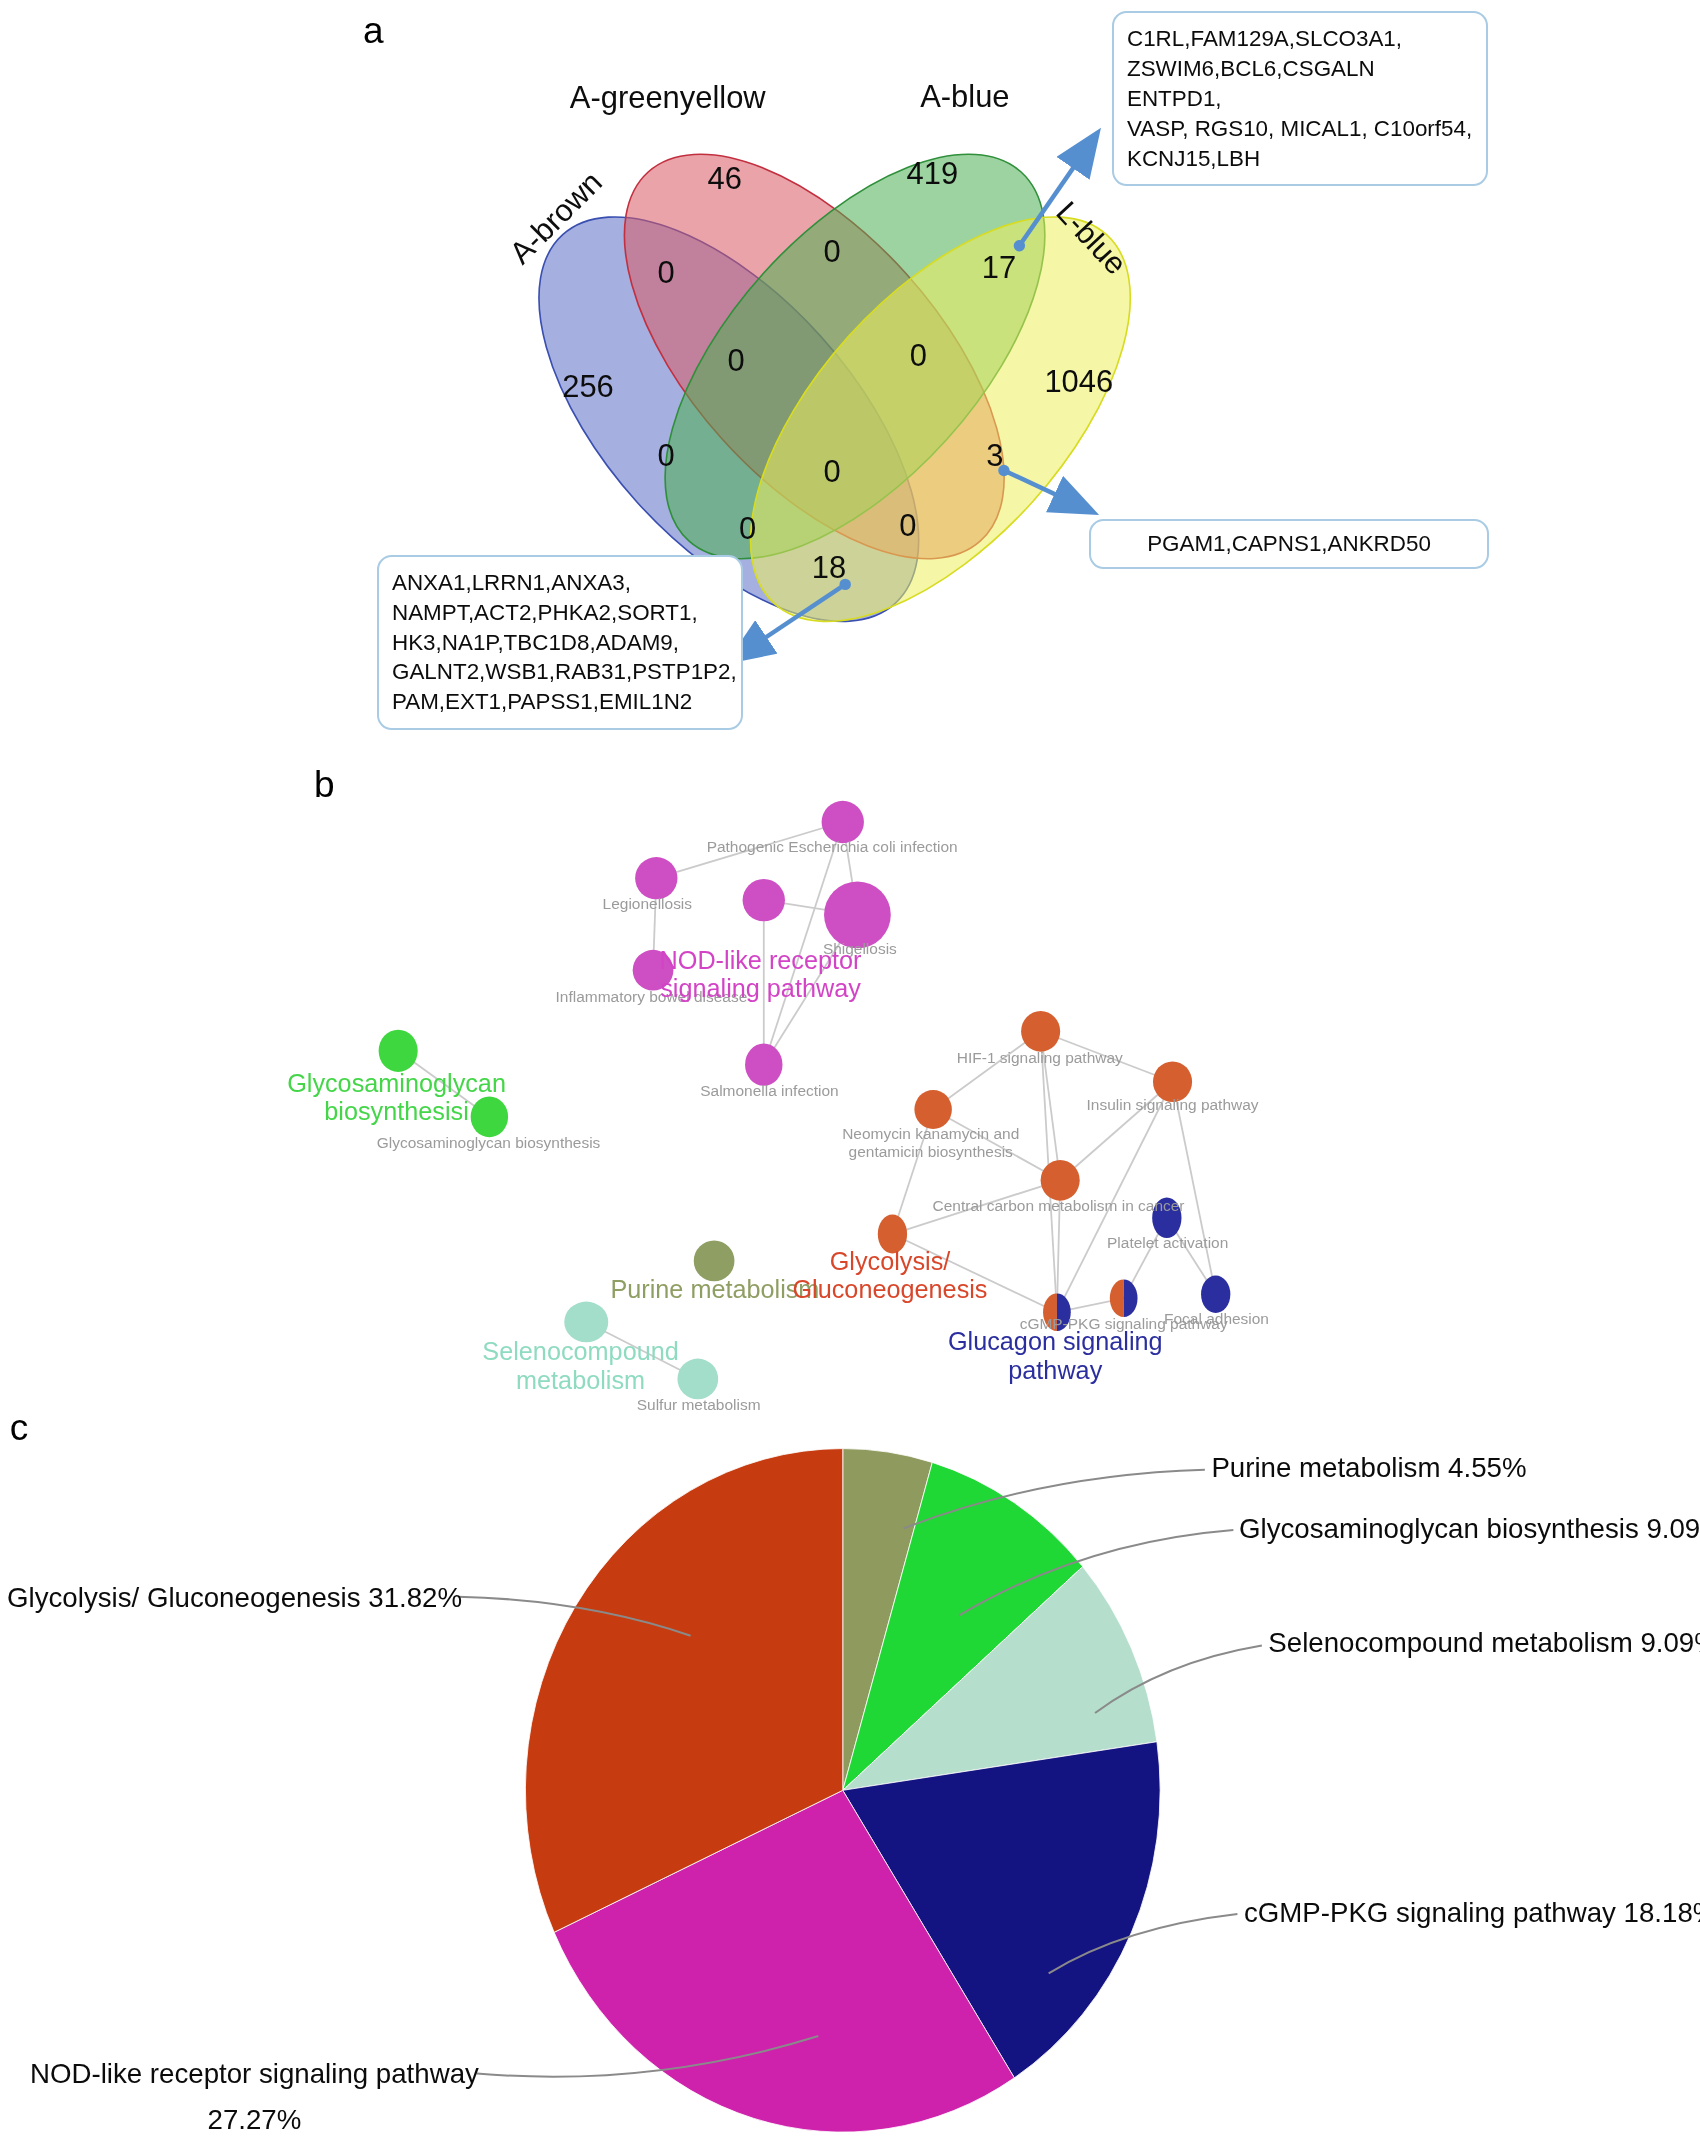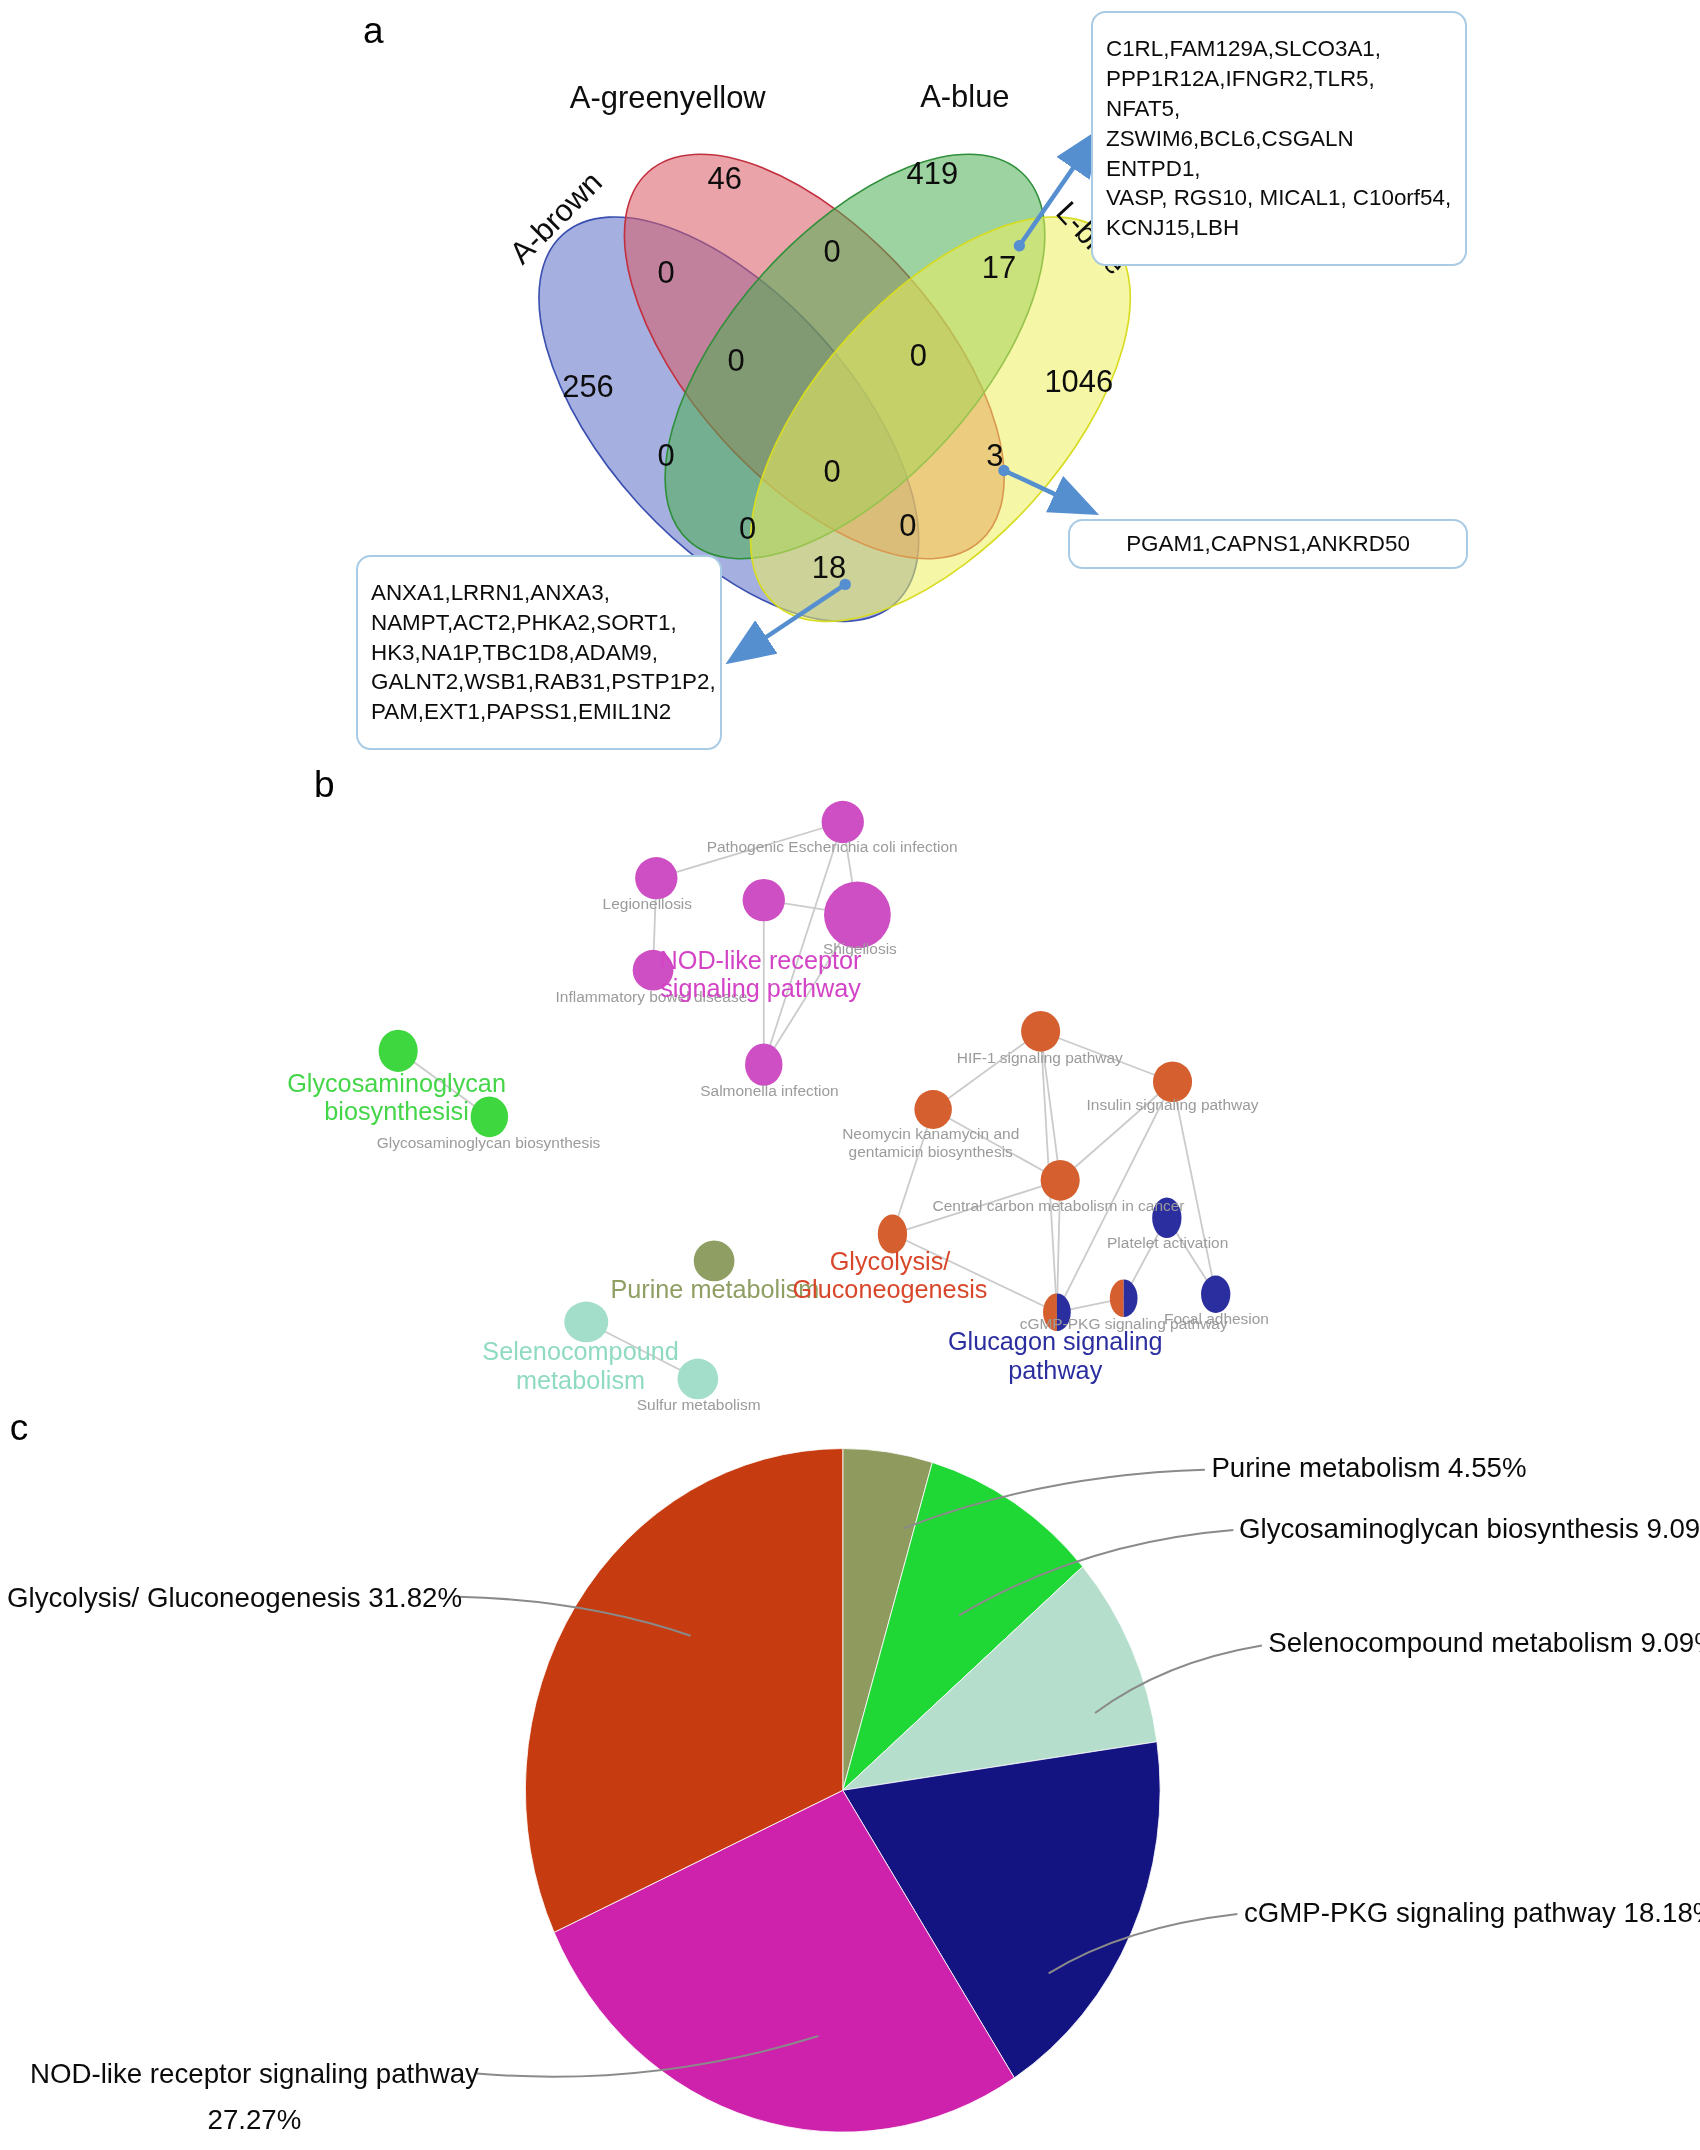--- a/index.html
+++ b/index.html
@@ -4,21 +4,21 @@
 <style>
   html,body{margin:0;padding:0;}
   body{
     width:1701px;height:2151px;position:relative;background:#ffffff;
     font-family:"Liberation Sans", sans-serif;color:#111;overflow:hidden;
   }
   .panel-letter{position:absolute;font-size:37px;font-weight:500;color:#000;}
   svg{position:absolute;left:0;top:0;}
   .callout{
     position:absolute;background:#fff;border:2.4px solid #A9CBE4;border-radius:14.7px;
-    padding:21px 13px;font-size:22.4px;line-height:1.33;color:#0c0c0c;box-sizing:border-box;
+    padding:11px 13px;font-size:22.4px;line-height:1.33;color:#0c0c0c;box-sizing:border-box;margin-left:21px;
   }
   .callout.center{display:flex;align-items:center;justify-content:center;text-align:center;}
 </style>
 </head>
 <body>
 
 <div class="panel-letter" style="left:363px;top:9.8px">a</div>
 <div class="panel-letter" style="left:314px;top:764px">b</div>
 <div class="panel-letter" style="left:9.8px;top:1407px">c</div>
 
@@ -63,21 +63,20 @@
       <circle cx="1233" cy="578" r="7" fill="#568FD0"></circle>
       <line x1="1233" y1="578" x2="1340" y2="628" stroke="#568FD0" stroke-width="5.5" marker-end="url(#arrowhead)"></line>
       <circle cx="1038" cy="718" r="7" fill="#568FD0"></circle>
       <line x1="1038" y1="718" x2="900" y2="810" stroke="#568FD0" stroke-width="5.5" marker-end="url(#arrowhead)"></line>
     </g>
 </svg>
 
 <div id="venn-callouts">
     <div class="callout" style="left: 1091px; top: 11.4px; width: 376px;">
       <div>C1RL,FAM129A,SLCO3A1,</div>
-      <div>PPP1R12A,IFNGR2,TLR5, NFAT5,</div>
       <div>ZSWIM6,BCL6,CSGALN ENTPD1,</div>
       <div>VASP, RGS10, MICAL1, C10orf54,</div>
       <div>KCNJ15,LBH</div>
     </div>
     <div class="callout center" style="left: 1068px; top: 519px; width: 400px; height: 50px;">
       <div>PGAM1,CAPNS1,ANKRD50</div>
     </div>
     <div class="callout" style="left: 356px; top: 555px; width: 366px;">
       <div>ANXA1,LRRN1,ANXA3,</div>
       <div>NAMPT,ACT2,PHKA2,SORT1,</div>

